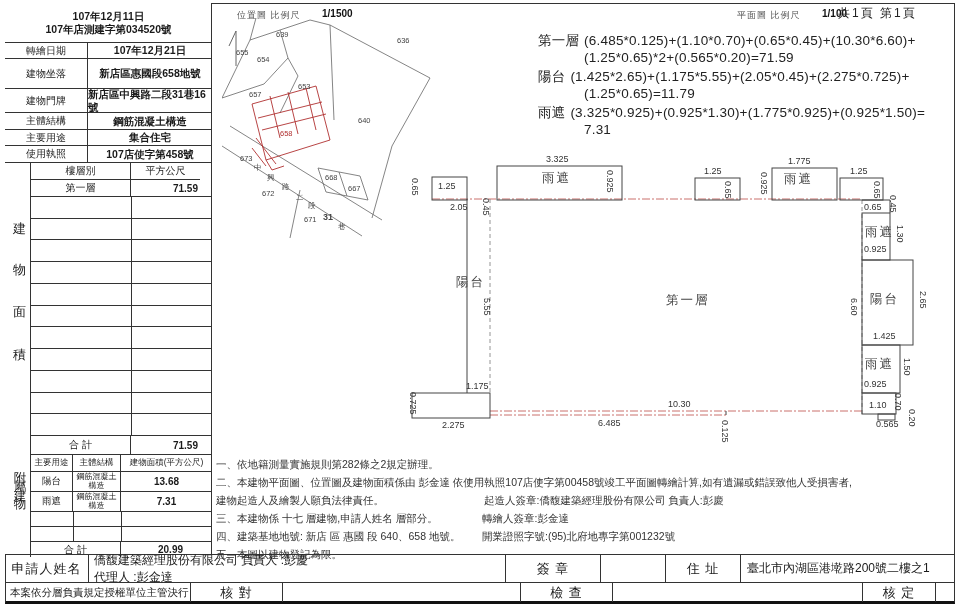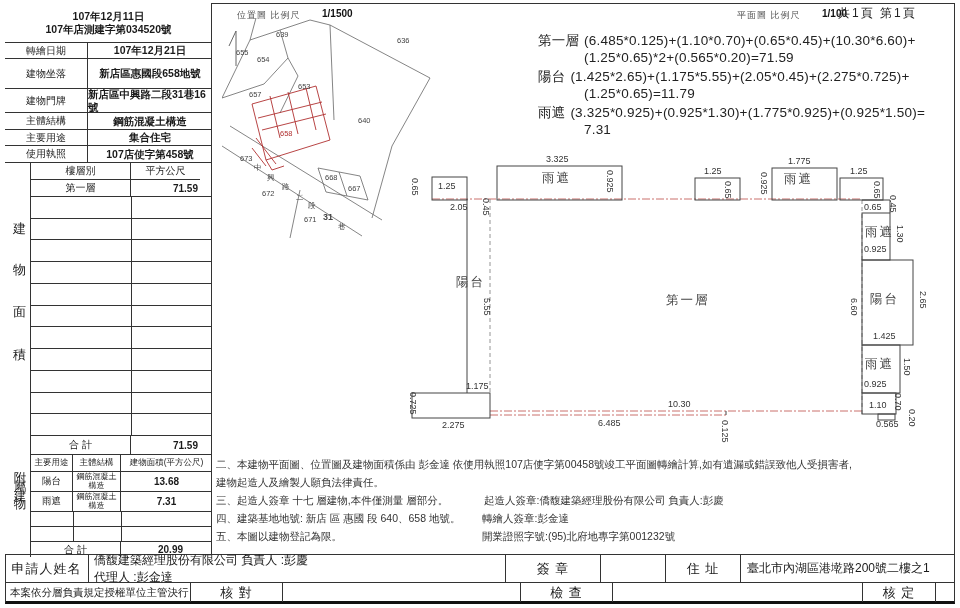--- a/index.html
+++ b/index.html
@@ -276,23 +276,24 @@
         <span class="dim" style="left: 34px; top: 273px;">2.275</span>
         <span class="dim" style="left: 58px; top: 234px;">1.175</span>
         <span class="dim v" style="left: 0px; top: 244px;">0.725</span>
         <span class="dim v" style="left: 74px; top: 150px;">5.55</span>
         <span class="dim big" style="left: 48px; top: 130px;">陽台</span>
         <span class="dim big" style="left: 258px; top: 148px;">第一層</span>
       </div>
   </div>
 
   <div class="notes">
+    <div class="nline">一、依地籍測量實施規則第282條之2規定辦理。</div>
     <div class="nline">二、本建物平面圖、位置圖及建物面積係由 彭金達 依使用執照107店使字第00458號竣工平面圖轉繪計算,如有遺漏或錯誤致他人受損害者,</div>
     <div class="nline">      建物起造人及繪製人願負法律責任。</div>
-    <div class="nline">三、起造人簽章 十七 層建物,本件僅測量      層部分。</div>
+    <div class="nline">三、本建物係 十七 層建物,申請人姓名      層部分。</div>
     <div class="nline">四、建築基地地號:  新店 區 惠國 段 640、658 地號。</div>
     <div class="nline">五、本圖以建物登記為限。</div>
     <span class="nright" style="left:268px;top:36px">起造人簽章:僑馥建築經理股份有限公司    負責人:彭慶</span>
     <span class="nright" style="left:266px;top:54px">轉繪人簽章:彭金達</span>
     <span class="nright" style="left:266px;top:72px">開業證照字號:(95)北府地專字第001232號</span>
   </div>
 
   <div class="planwrap btoprow" style="left:5px;top:554px;width:950px;height:47px">
 
     <div class="bcell center biglabel" style="left:0;top:0;width:83px;height:27px;border-left:none">申請人姓名</div>

